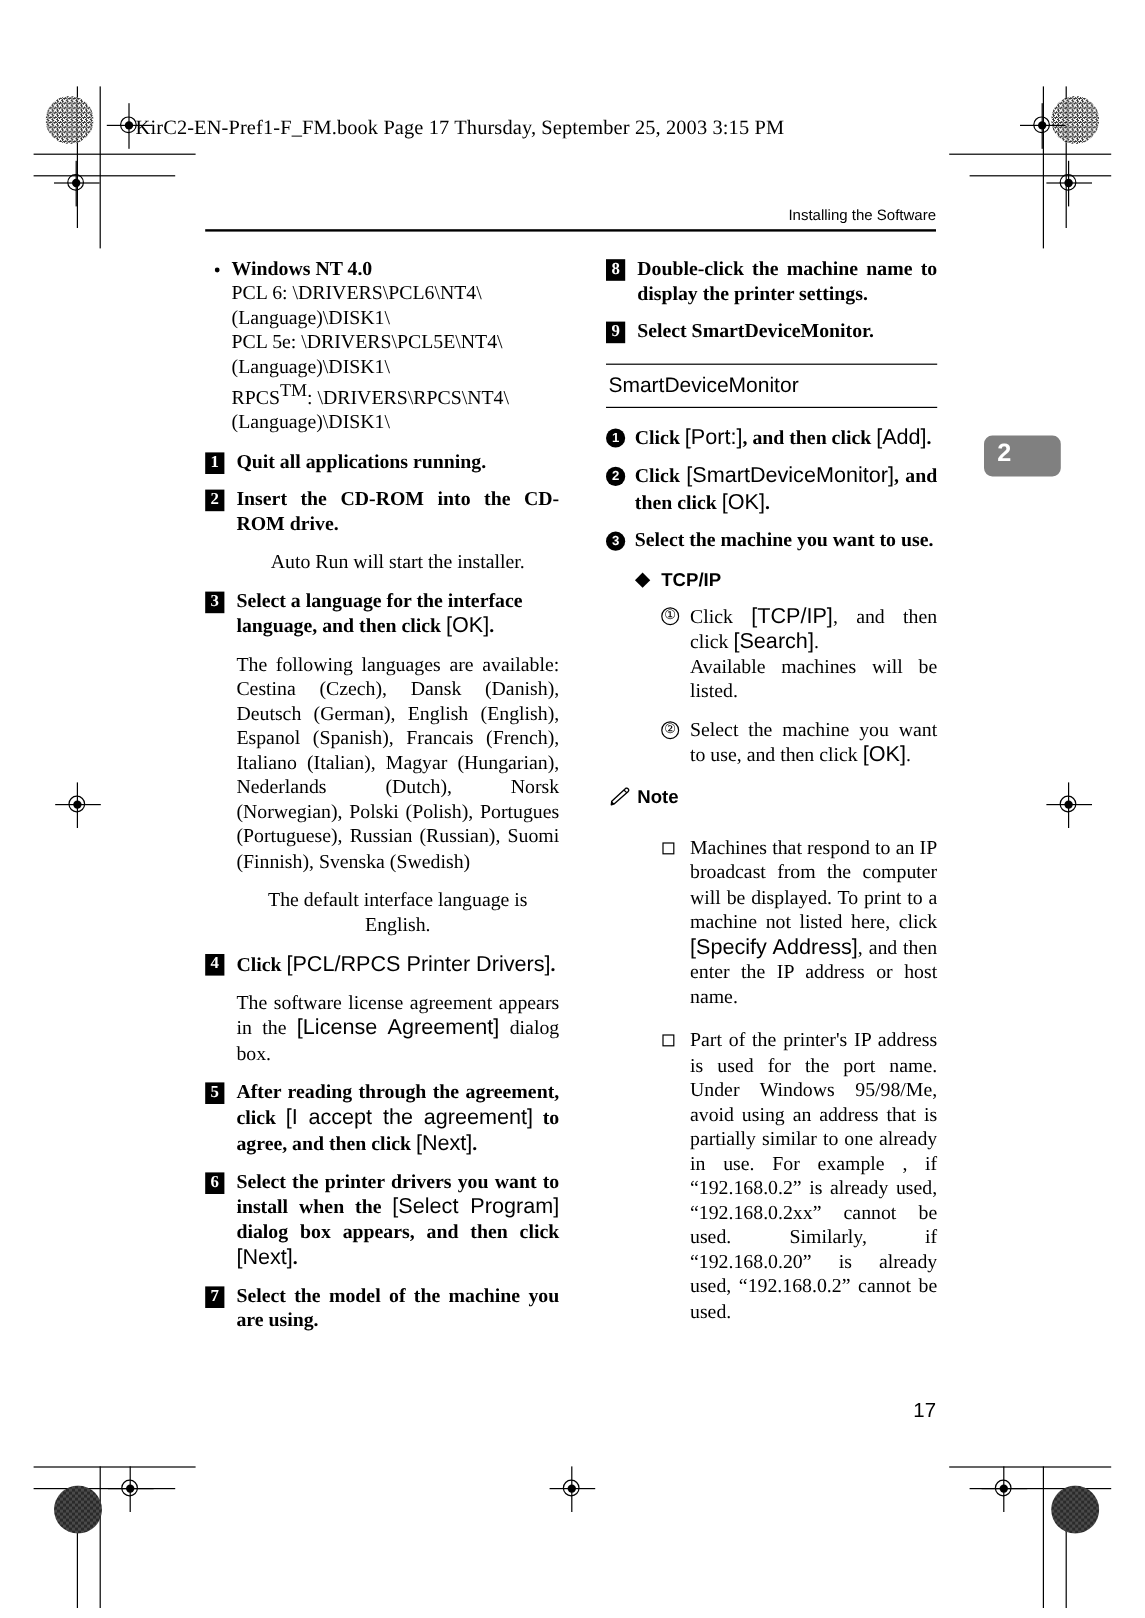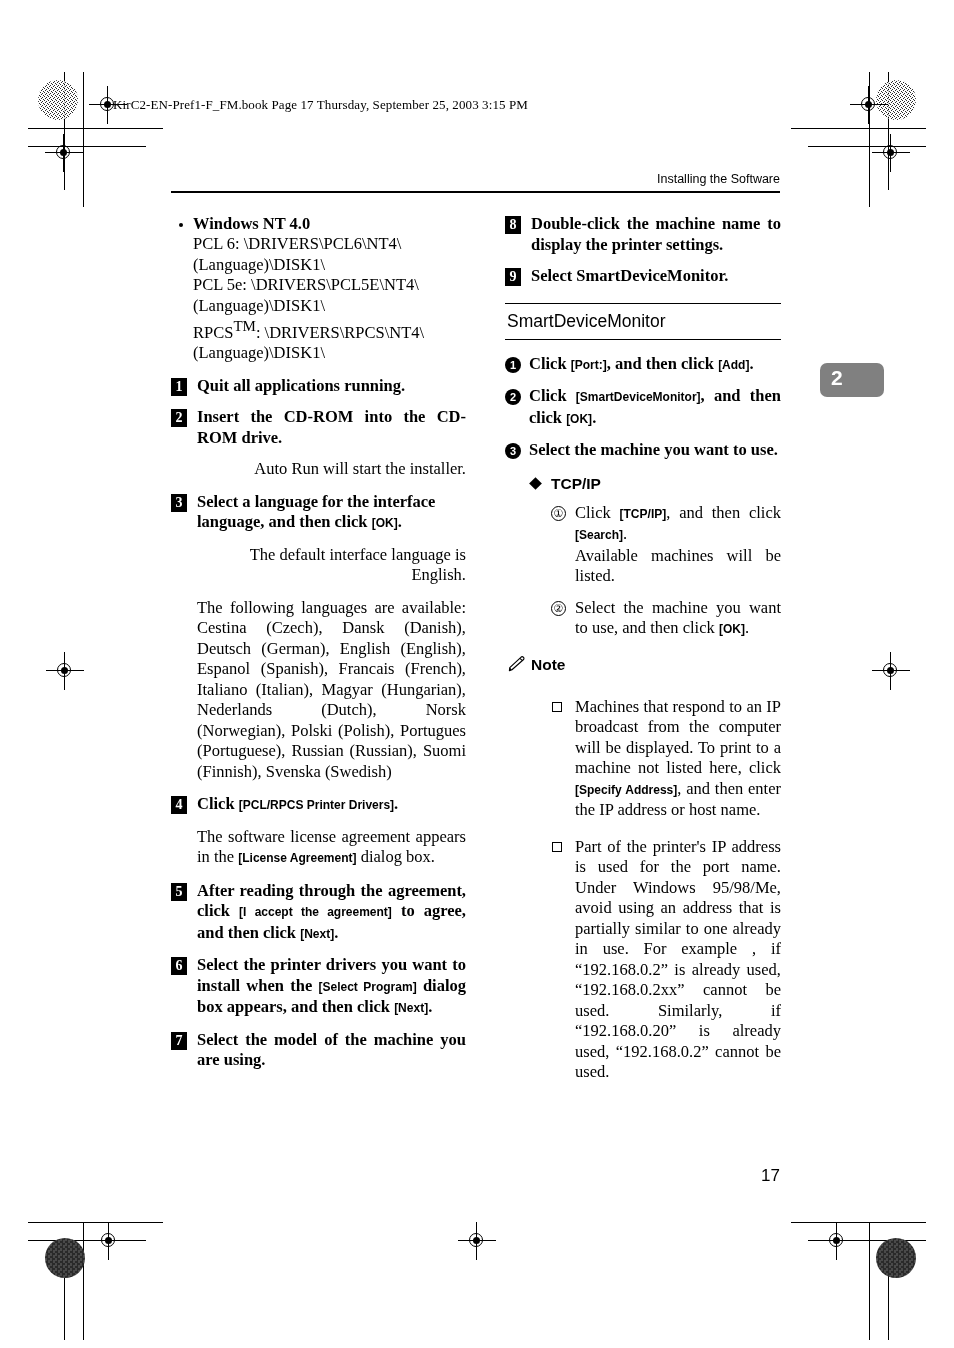--- a/index.html
+++ b/index.html
@@ -69,21 +69,21 @@
       repeating-conic-gradient(#2a2a2a 0% 25%, #4a4a4a 25% 50%);
     background-size: 5px 5px;
   }
 
   
   .filestamp {
     position: absolute;
     left: 113px;
     top: 97px;
     font-family: "Liberation Serif", serif;
-    font-size: 13px;
+    font-size: 17px;
     letter-spacing: 0.1px;
     white-space: nowrap;
   }
 
   
   .running-head {
     position: absolute;
     left: 171px;
     top: 172px;
     width: 609px;
@@ -193,27 +193,27 @@
   .step-text.nj { text-align: left; }
 
   
   .para {
     padding-left: 26px;
     font-size: 16.5px;
     line-height: 20.5px;
     text-align: justify;
     margin-bottom: 12px;
   }
-  .para.tight { text-align: right; }
+  .para.tight { text-align: center; }
 
   
   .ui {
     font-family: "Liberation Sans", sans-serif;
-    font-weight: bold;
-    font-size: 12px;
+    font-weight: normal;
+    font-size: 18px;
   }
 
   
   .sect {
     margin: 16px 0 14px 0;
   }
   .sect .rule-top,
   .sect .rule-bot {
     height: 1.2px;
     background: #000;
@@ -455,22 +455,22 @@
   <div class="step">
     <div class="badge">2</div>
     <div class="step-text">Insert the CD-ROM into the CD-ROM drive.</div>
   </div>
   <div class="para tight">Auto Run will start the installer.</div>
 
   <div class="step">
     <div class="badge">3</div>
     <div class="step-text nj"><span>Select a language for the interface language, and then click </span><span class="ui">[OK]</span><span>.</span></div>
   </div>
+  <div class="para">The following languages are available: Cestina (Czech), Dansk (Danish), Deutsch (German), English (English), Espanol (Spanish), Francais (French), Italiano (Italian), Magyar (Hungarian), Nederlands (Dutch), Norsk (Norwegian), Polski (Polish), Portugues (Portuguese), Russian (Russian), Suomi (Finnish), Svenska (Swedish)</div>
   <div class="para tight">The default interface language is English.</div>
-  <div class="para">The following languages are available: Cestina (Czech), Dansk (Danish), Deutsch (German), English (English), Espanol (Spanish), Francais (French), Italiano (Italian), Magyar (Hungarian), Nederlands (Dutch), Norsk (Norwegian), Polski (Polish), Portugues (Portuguese), Russian (Russian), Suomi (Finnish), Svenska (Swedish)</div>
 
   <div class="step">
     <div class="badge">4</div>
     <div class="step-text nj"><span>Click </span><span class="ui">[PCL/RPCS Printer Drivers]</span><span>.</span></div>
   </div>
   <div class="para"><span>The software license agreement appears in the </span><span class="ui">[License Agreement]</span><span> dialog box.</span></div>
 
   <div class="step">
     <div class="badge">5</div>
     <div class="step-text"><span>After reading through the agreement, click </span><span class="ui">[I accept the agreement]</span><span> to agree, and then click </span><span class="ui">[Next]</span><span>.</span></div>

